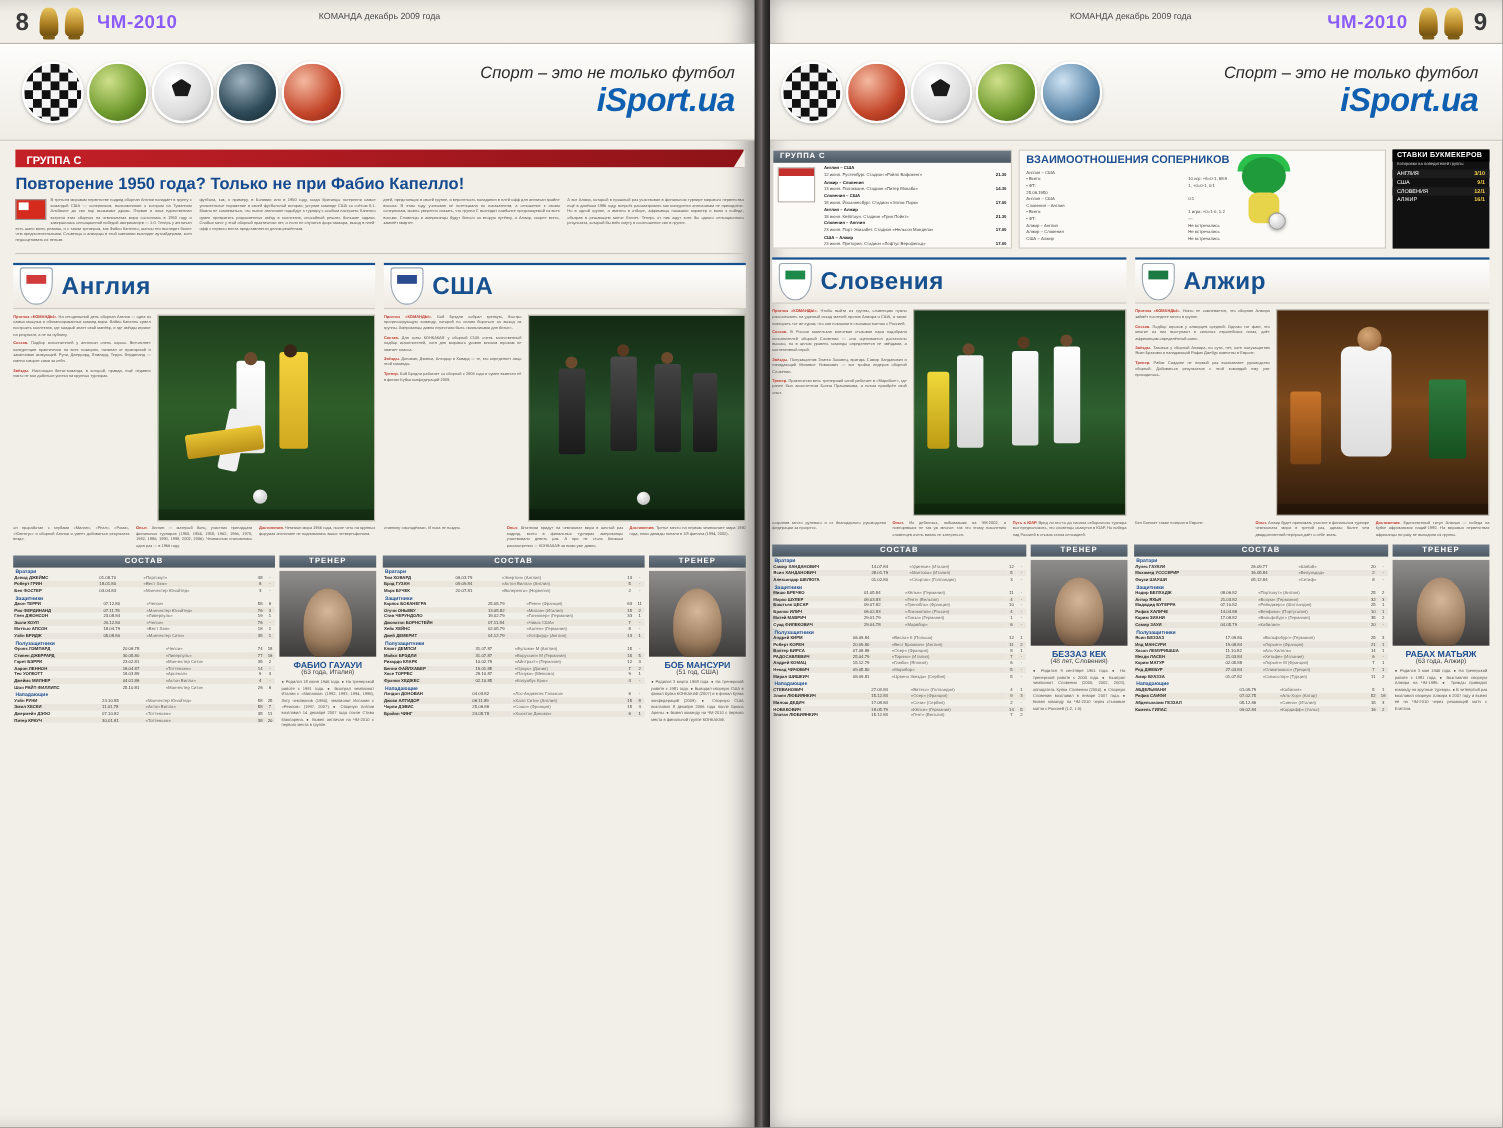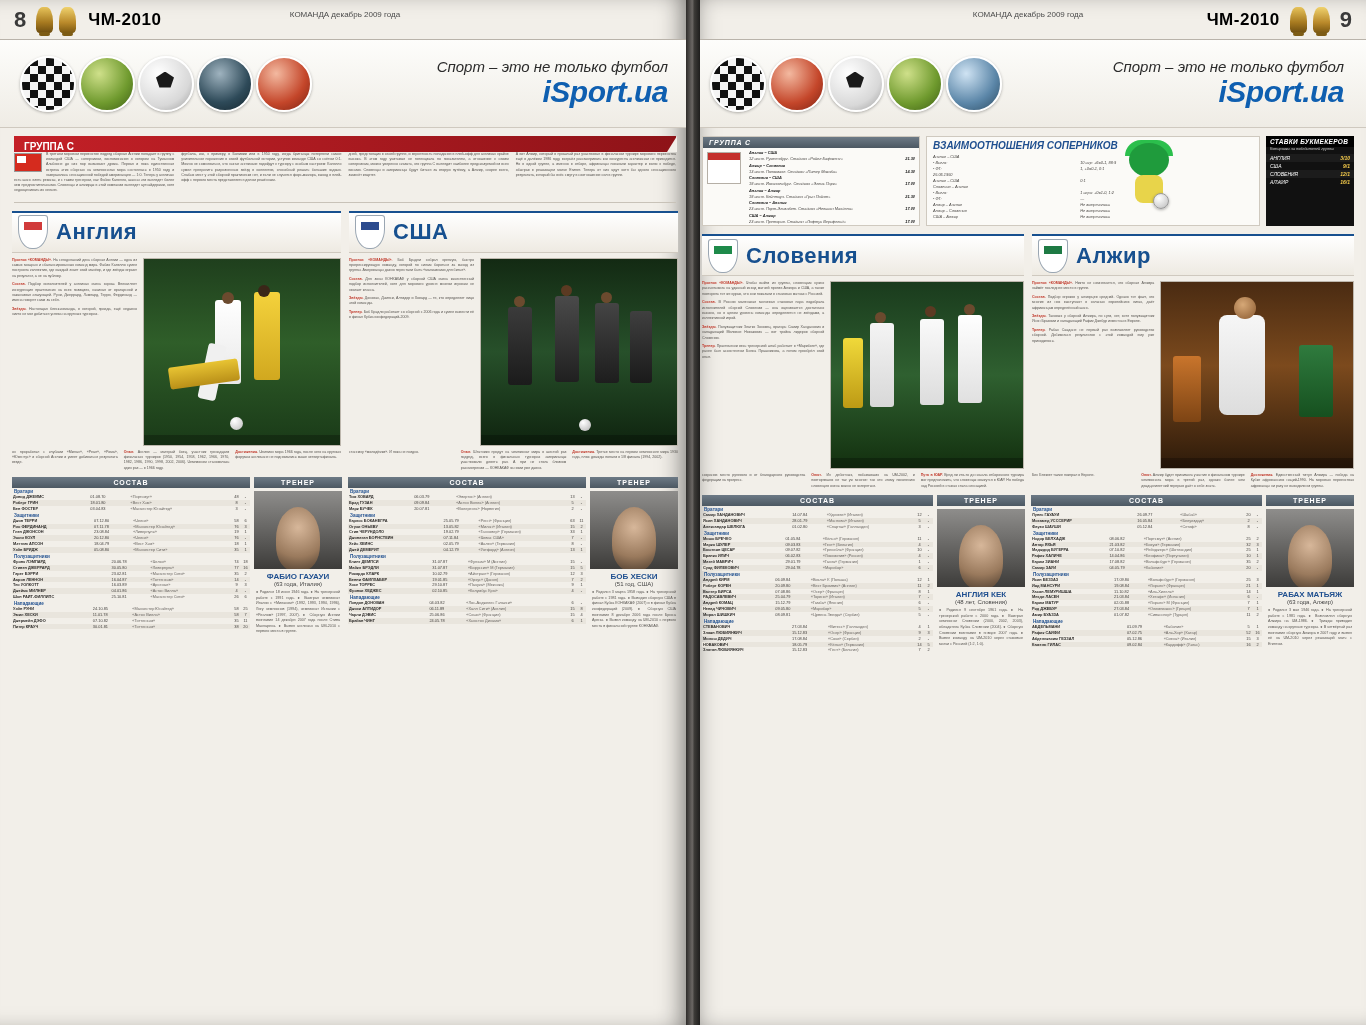--- a/index.html
+++ b/index.html
@@ -45,21 +45,21 @@
     background:linear-gradient(to bottom,#e7c35a,#a6791f 60%,#6d4d10);
     border-radius:40% 40% 22% 22% / 55% 55% 18% 18%;
     position:relative;
   }
   .cup::after {
     content:""; position:absolute; left:3px; bottom:-3px; width:11px; height:4px;
     background:#7d5c15; border-radius:2px;
   }
   .cup.c2 { background:linear-gradient(to bottom,#f0d26d,#b9892a 60%,#7a5711); }
   .hdr-title {
-    font-size:17px; font-weight:bold; color:#000000; letter-spacing:.5px;
+    font-size:17px; font-weight:bold; color:#8b5cf6; letter-spacing:.5px;
     margin-left:12px;
   }
   .hdr-center {
     position:absolute; left:50%; top:10px; transform:translateX(-50%);
     font-size:8px; color:#4b4b4b; white-space:nowrap;
   }
   .hdr.right { justify-content:flex-end; }
   .hdr.right .hdr-title { margin-right:10px; }
   .hdr.right .folio { margin:0 14px 0 10px; }
   
@@ -178,21 +178,21 @@
   .coach-photo::after {
     content:""; position:absolute; left:50%; top:16px; transform:translateX(-50%);
     width:44px; height:64px; border-radius:50% 50% 40% 40%;
     background:radial-gradient(circle at 50% 32%,#d7b79a,#9a7a5d 60%,#4a3a2c);
   }
   .coach-name { font-size:8px; font-weight:bold; color:#1f4f8f; text-align:center; margin-top:3px; line-height:1.15;}
   .coach-sub { font-size:6px; color:#444; text-align:center; margin-bottom:3px; }
   .coach-bio { font-size:3.7px; line-height:1.5; color:#5a5753; text-align:justify; padding:0 2px; }
   
   .grp-box {
-    display:flex; margin:8px 12px 0 12px; gap:6px; align-items:stretch;font-style:italic;
+    display:flex; margin:8px 12px 0 12px; gap:6px; align-items:stretch;
   }
   .grp-card { width:218px; border:1px solid #cfc9bf; background:#fbfaf7; }
   .grp-card-hd {
     background:linear-gradient(to bottom,#6d7a86,#4c5862);
     color:#fff; font-size:7px; font-weight:bold; letter-spacing:.8px; padding:2px 6px;
   }
   .match { display:flex; font-size:3.9px; color:#4a4744; padding:0 4px; line-height:1.6; }
   .match .m-t { flex:1; }
   .match .m-s { font-weight:bold; color:#222; }
   .match.bold { font-weight:bold; color:#1a1a1a; }
@@ -248,20 +248,21 @@
       <div class="banner-txt">
         <div class="banner-slogan">Спорт – это не только футбол</div>
         <div class="banner-logo">iSport.ua</div>
       </div>
     </div>
 
     <div class="grp-bar">
       <span>ГРУППА С</span>
     </div>
 
+    <div class="headline">Повторение 1950 года? Только не при Фабио Капелло!</div>
 
     <div class="lead">
       <div class="lead-col">
         <span class="flagbox"></span>
         <span>В третьем мировом первенстве подряд сборная Англии попадает в группу с командой США — соперником, воспоминания о котором на Туманном Альбионе до сих пор вызывают дрожь. Первая и пока единственная встреча этих сборных на чемпионатах мира состоялась в 1950 году и завершилась сенсационной победой американцев — 1:0. Теперь у англичан есть шанс взять реванш, и с таким тренером, как Фабио Капелло, шансы эти выглядят более чем предпочтительными. Словенцы и алжирцы в этой компании выглядят аутсайдерами, хотя недооценивать их нельзя.</span>
       </div>
       <div class="lead-col">футбола, как, к примеру, в Боливии или в 1950 году, когда британцы потерпели самое унизительное поражение в своей футбольной истории, уступив команде США со счётом 0:1. Можно не сомневаться, что нынче англичане подойдут к турниру с особым настроем: Капелло сумел превратить разрозненных звёзд в коллектив, способный решать большие задачи. Слабых мест у этой сборной практически нет, и если не случится форс-мажора, выход в плей-офф с первого места представляется делом решённым.</div>
       <div class="lead-col">дней, предстоящих в своей группе, и вероятность попадания в плей-офф для англичан крайне высока. В этом году учитывая не потенциала по показателям, а отношение к своим соперникам, можно уверенно сказать, что группа С выглядит наиболее предсказуемой из всех восьми. Словенцы и американцы будут биться за вторую путёвку, а Алжир, скорее всего, замкнёт квартет.</div>
       <div class="lead-col">А вот Алжир, который в прошлый раз участвовал в финальном турнире мирового первенства ещё в далёком 1986 году, всерьёз рассматривать как конкурента англичанам не приходится. Но в одной группе, а именно в отборе, африканцы показали характер и волю к победе, обыграв в решающем матче Египет. Теперь от них ждут хотя бы одного сенсационного результата, который бы внёс смуту в соотношение сил в группе.</div>
     </div>
@@ -663,21 +664,21 @@
                     <td class="num">6</td>
                     <td class="num">1</td>
                   </tr>
                 </tbody>
               </table>
             </div>
         </div>
         <div class="trainer">
           <div class="trainer-hd">ТРЕНЕР</div>
           <div class="coach-photo"></div>
-          <div class="coach-name">БОБ ХЕСКИ</div>
+          <div class="coach-name">БОБ МАНСУРИ</div>
           <div class="coach-sub">(51 год, США)</div>
           <div class="coach-bio">● Родился 3 марта 1958 года. ● На тренерской работе с 1981 года. ● Выводил сборную США в финал Кубка КОНКАКАФ (2007) и в финал Кубка конфедераций (2009). ● Сборную США возглавил 8 декабря 2006 года после Брюса Арены. ● Вывел команду на ЧМ-2010 с первого места в финальной группе КОНКАКАФ.</div>
         </div>
       </div>
     </div>
   </div>
 
   <div class="gutter"></div>
 
   <div class="page page-right">
@@ -1087,21 +1088,21 @@
                     <td class="num">7</td>
                     <td class="num">2</td>
                   </tr>
                 </tbody>
               </table>
             </div>
         </div>
         <div class="trainer">
           <div class="trainer-hd">ТРЕНЕР</div>
           <div class="coach-photo"></div>
-          <div class="coach-name">АНГЛИЯ КЕК</div>
+          <div class="coach-name">БЕЗЗАЗ КЕК</div>
           <div class="coach-sub">(48 лет, Словения)</div>
           <div class="coach-bio">● Родился 9 сентября 1961 года. ● На тренерской работе с 2000 года. ● Выиграл чемпионат Словении (2000, 2002, 2003), обладатель Кубка Словении (2004). ● Сборную Словении возглавил в январе 2007 года. ● Вывел команду на ЧМ-2010 через стыковые матчи с Россией (1:2, 1:0).</div>
         </div>
       </div>
       <div class="roster">
         <div class="sostav">
           <div class="sostav-hd">СОСТАВ</div>
           <div>
               <div class="pos-hd">Вратари</div>
               <table class="pl-tab">

